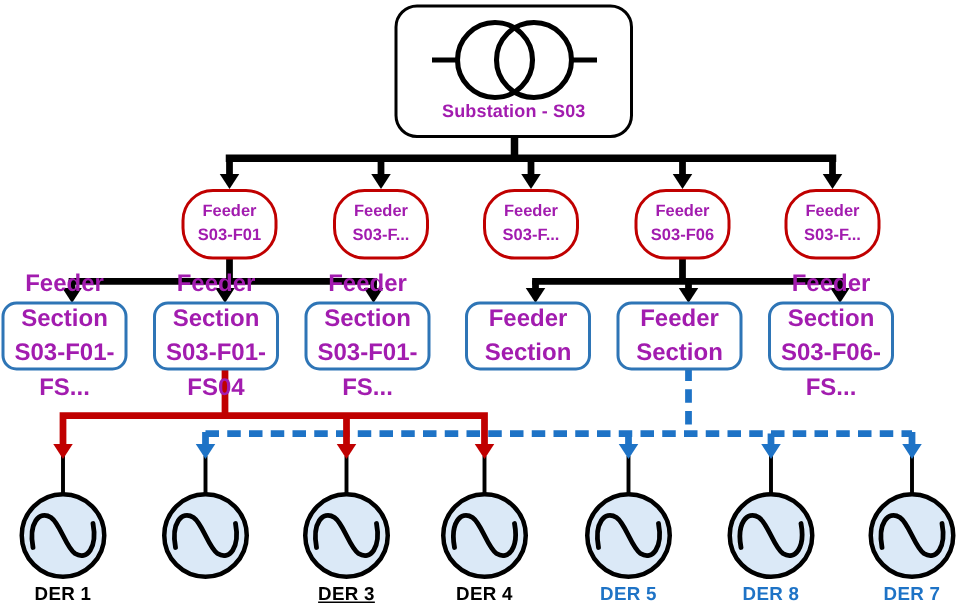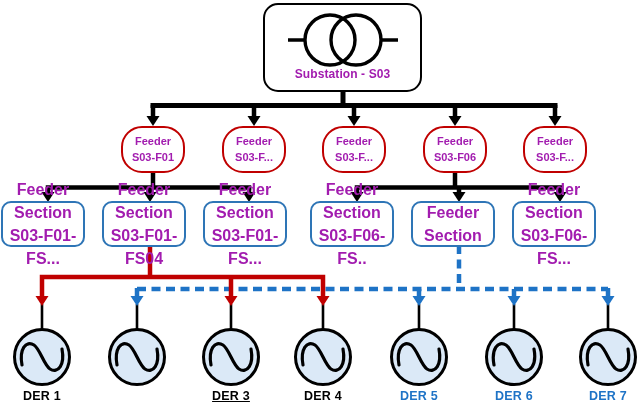--- a/index.html
+++ b/index.html
@@ -122,21 +122,20 @@
   <div class="node section" style="left:102px;">
     <span>Feeder Section</span>
     <span>S03-F01-FS04</span>
   </div>
   <div class="node section" style="left:203px;">
     <span>Feeder Section</span>
     <span>S03-F01-FS...</span>
   </div>
   <div class="node section" style="left:310px;">
     <span>Feeder Section</span>
-    <span>S03-F06-FS..</span>
   </div>
   <div class="node section" style="left:411px;">
     <span>Feeder Section</span>
   </div>
   <div class="node section" style="left:512px;">
     <span>Feeder Section</span>
     <span>S03-F06-FS...</span>
   </div>
 
   <div class="node der-circle" style="left:13px;">
@@ -172,16 +171,16 @@
   <div class="node der-circle" style="left:579px;">
       <svg width="52" height="52" viewBox="0 0 52 52">
         <path d="M6 34 C 3 18, 10 9, 18 14 C 24 18, 28 34, 34 38 C 42 43, 49 34, 46 18" stroke="#000" stroke-width="3.2" fill="none" stroke-linecap="round"></path>
       </svg>
     </div>
 
   <div class="der-label" style="left: 2px; color: rgb(0, 0, 0);">DER 1</div>
   <div class="der-label" style="left: 191px; color: rgb(0, 0, 0); text-decoration: underline;">DER 3</div>
   <div class="der-label" style="left: 283px; color: rgb(0, 0, 0);">DER 4</div>
   <div class="der-label" style="left: 379px; color: rgb(30, 115, 198);">DER 5</div>
-  <div class="der-label" style="left: 474px; color: rgb(30, 115, 198);">DER 6</div>
+  <div class="der-label" style="left: 474px; color: rgb(30, 115, 198);">DER 8</div>
   <div class="der-label" style="left: 568px; color: rgb(30, 115, 198);">DER 7</div>
 
 </div>
 
 </body></html>

